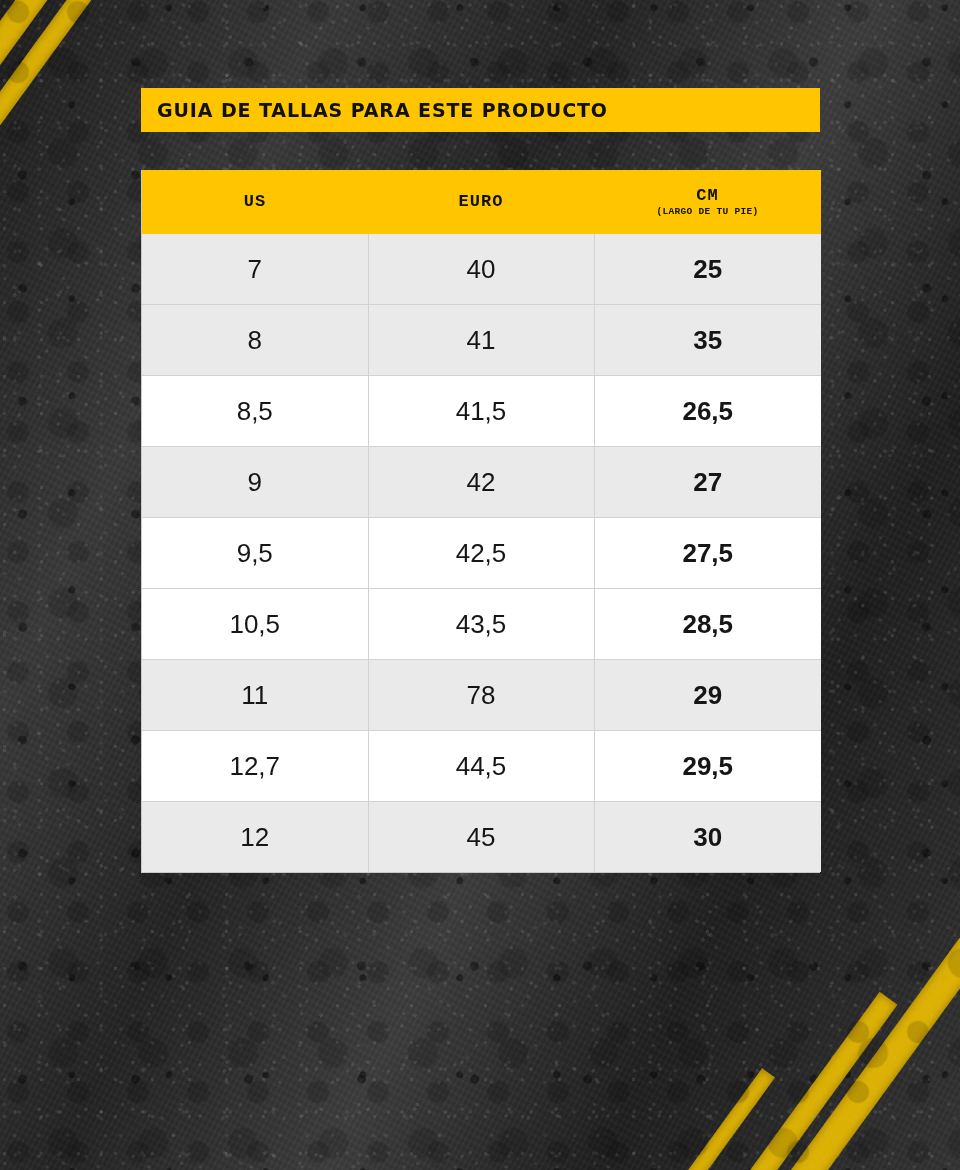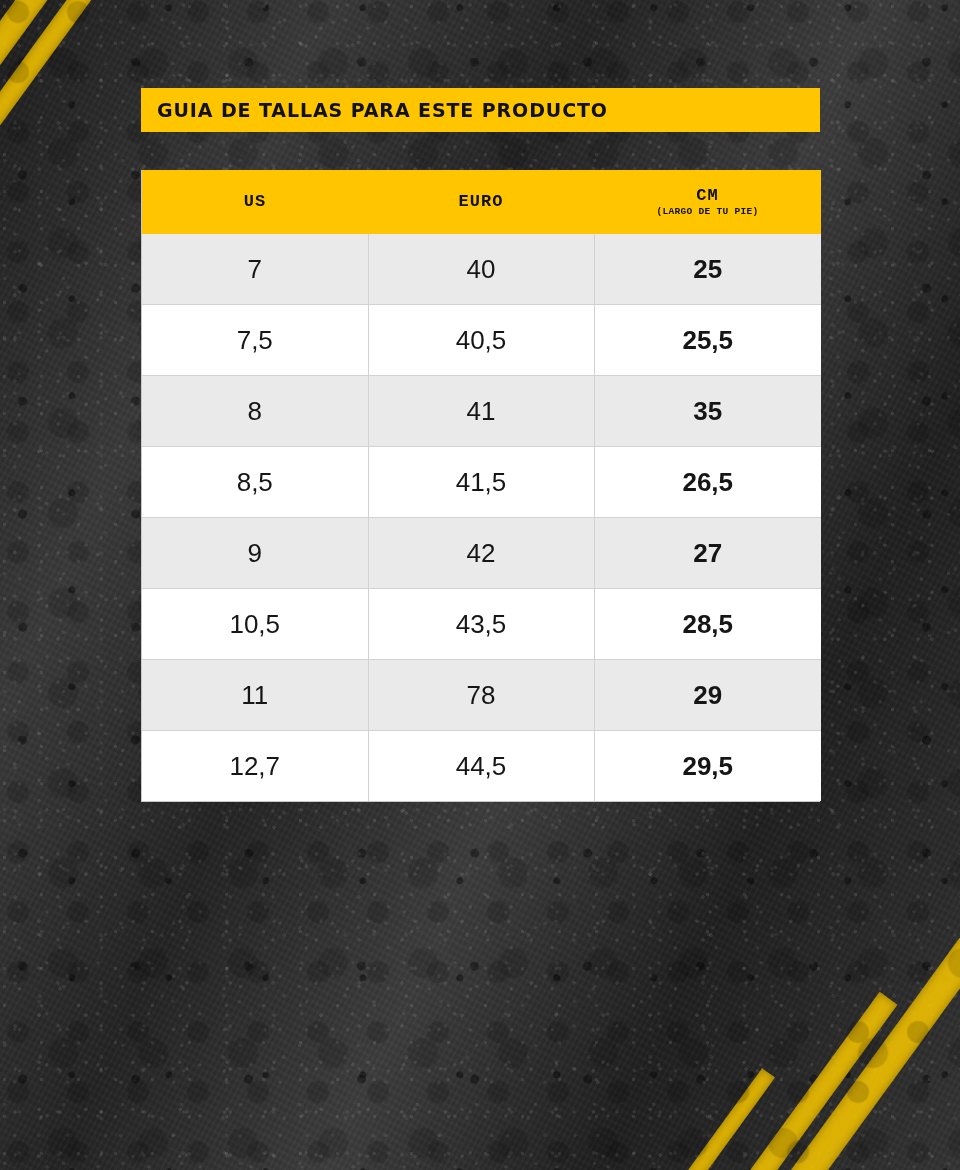--- a/index.html
+++ b/index.html
@@ -227,53 +227,58 @@
               </span>
             </th>
           </tr>
         </thead>
         <tbody>
           <tr class="odd">
             <td>7</td>
             <td>40</td>
             <td>25</td>
           </tr>
-          <tr class="even">
-            <td>7,5</td>
-            <td>40,5</td>
-            <td>25,5</td>
-          </tr>
           <tr class="odd">
             <td>8</td>
             <td>41</td>
             <td>35</td>
           </tr>
           <tr class="even">
             <td>8,5</td>
             <td>41,5</td>
             <td>26,5</td>
           </tr>
           <tr class="odd">
             <td>9</td>
             <td>42</td>
             <td>27</td>
           </tr>
           <tr class="even">
+            <td>9,5</td>
+            <td>42,5</td>
+            <td>27,5</td>
+          </tr>
+          <tr class="even">
             <td>10,5</td>
             <td>43,5</td>
             <td>28,5</td>
           </tr>
           <tr class="odd">
             <td>11</td>
             <td>78</td>
             <td>29</td>
           </tr>
           <tr class="even">
             <td>12,7</td>
             <td>44,5</td>
             <td>29,5</td>
           </tr>
+          <tr class="odd">
+            <td>12</td>
+            <td>45</td>
+            <td>30</td>
+          </tr>
         </tbody>
       </table>
     </div>
 
   </div>
 </div>
 
 </body></html>

